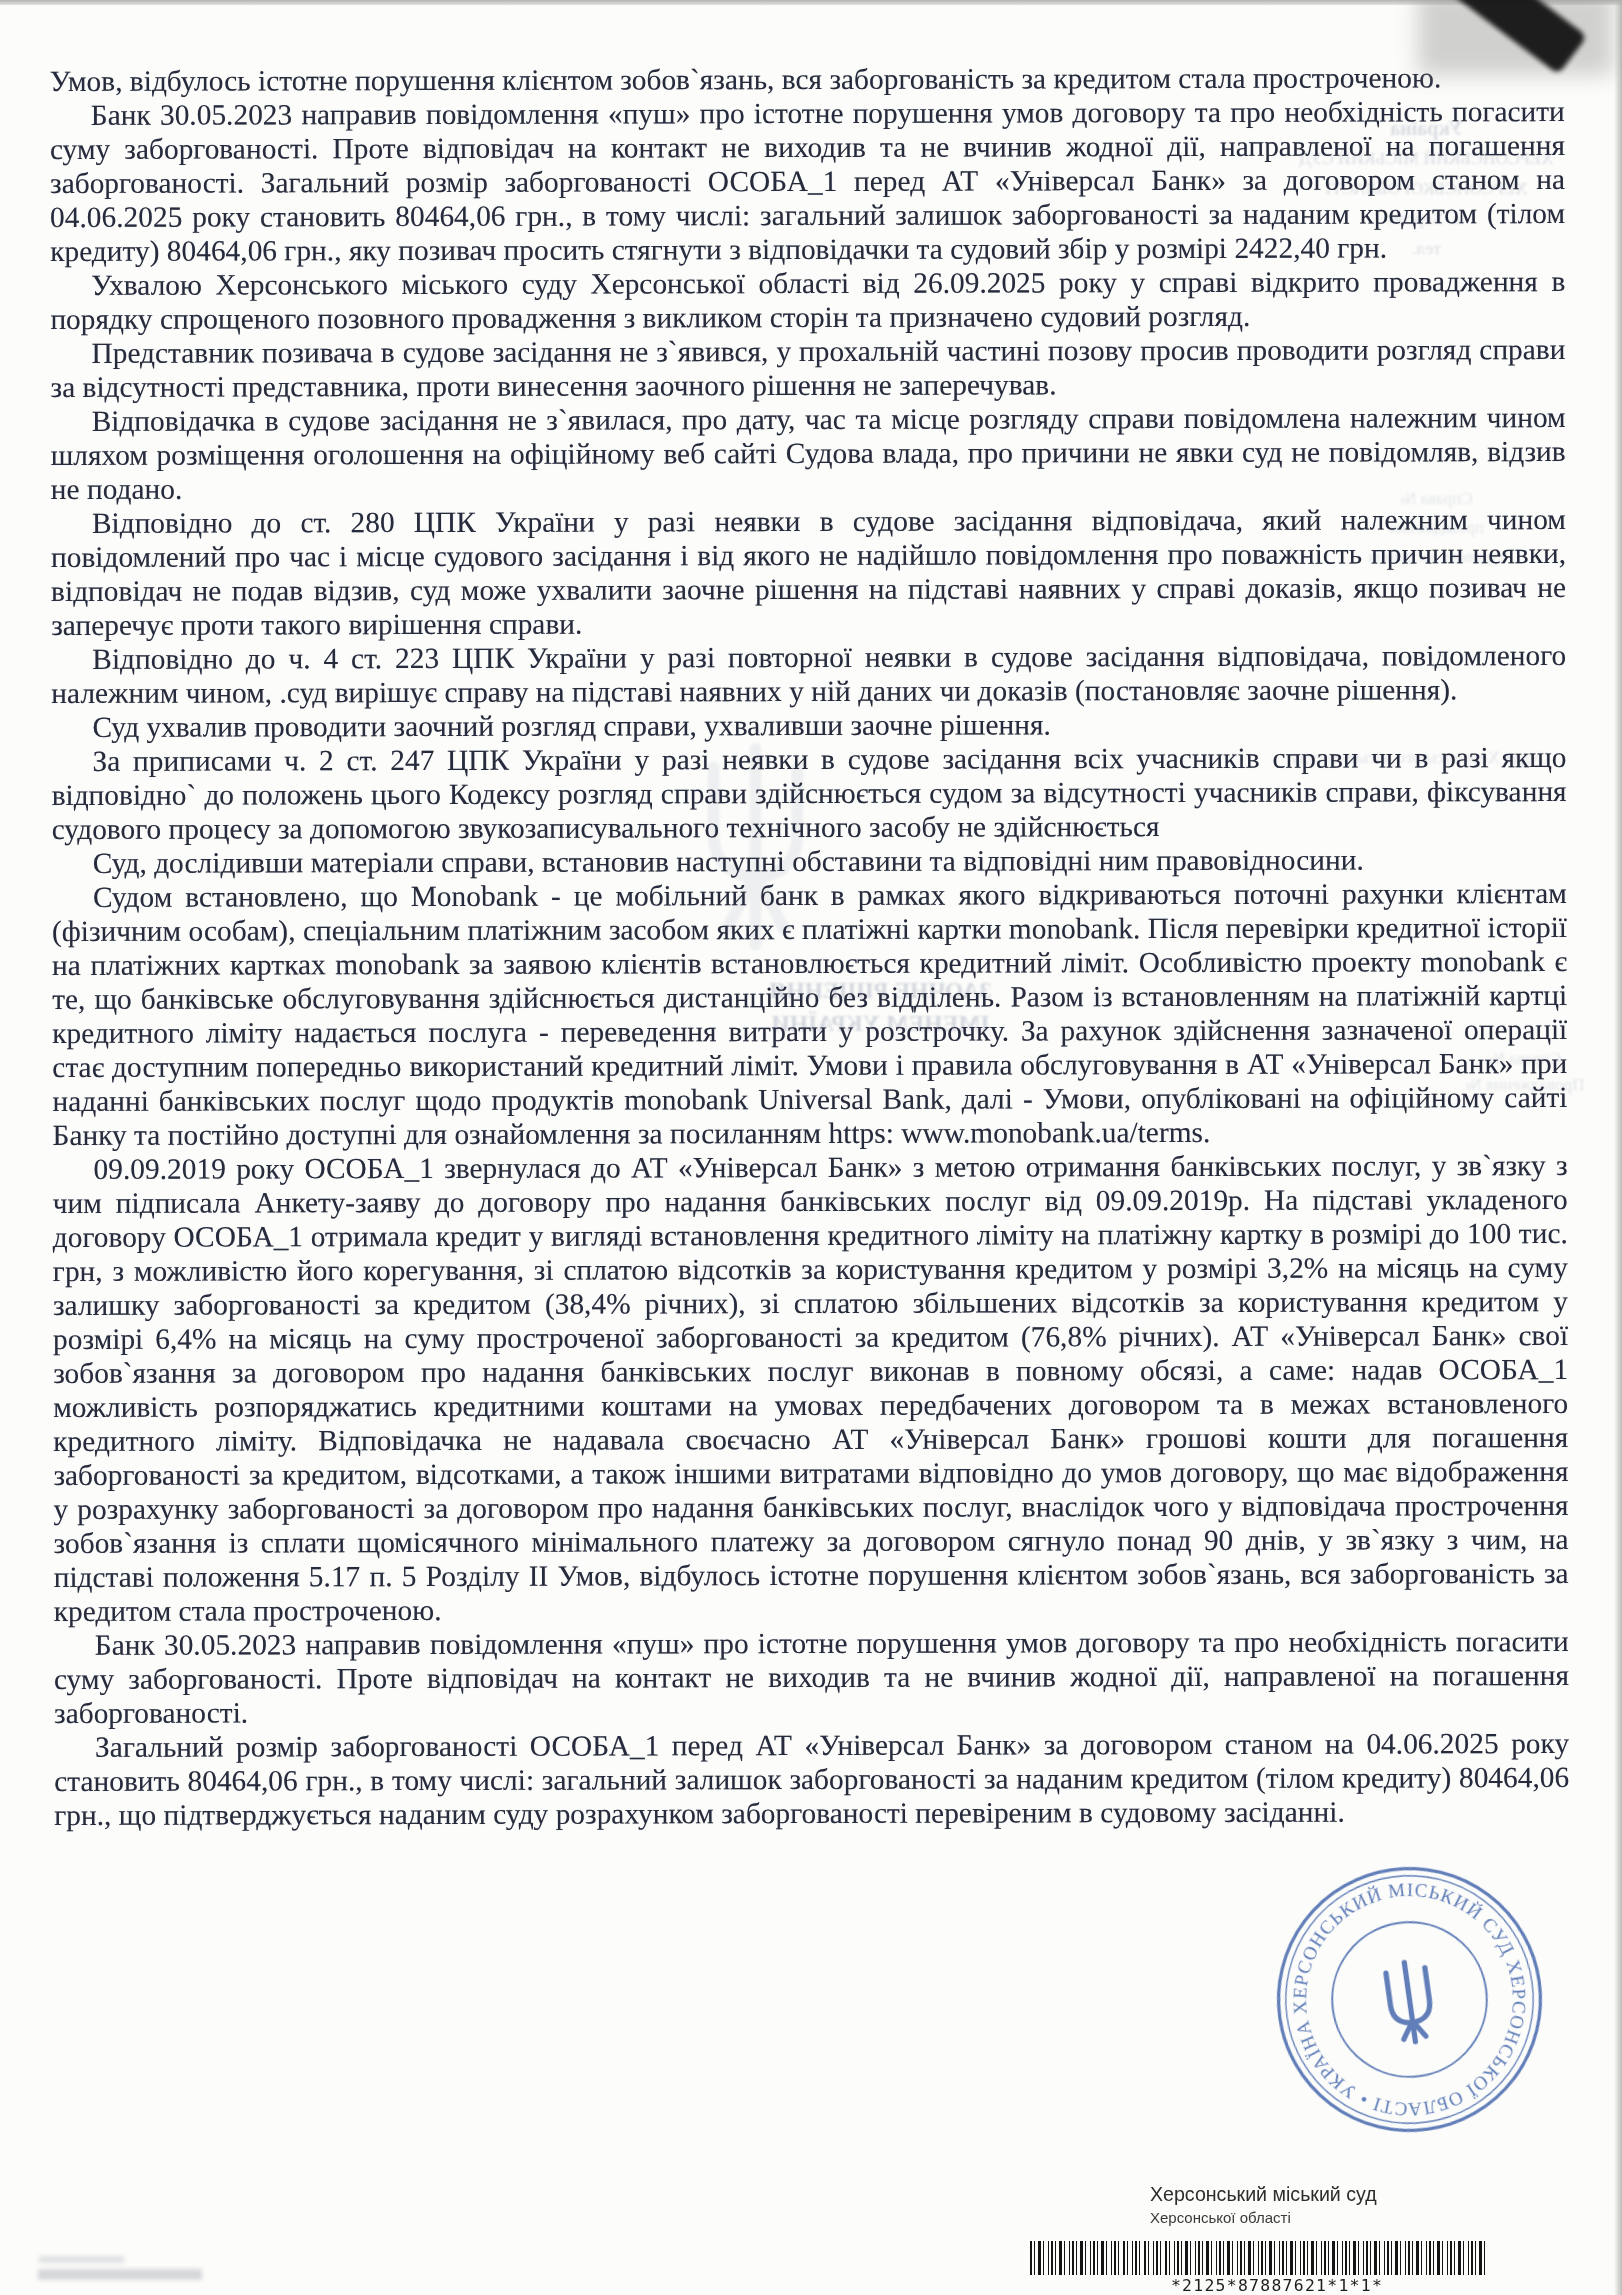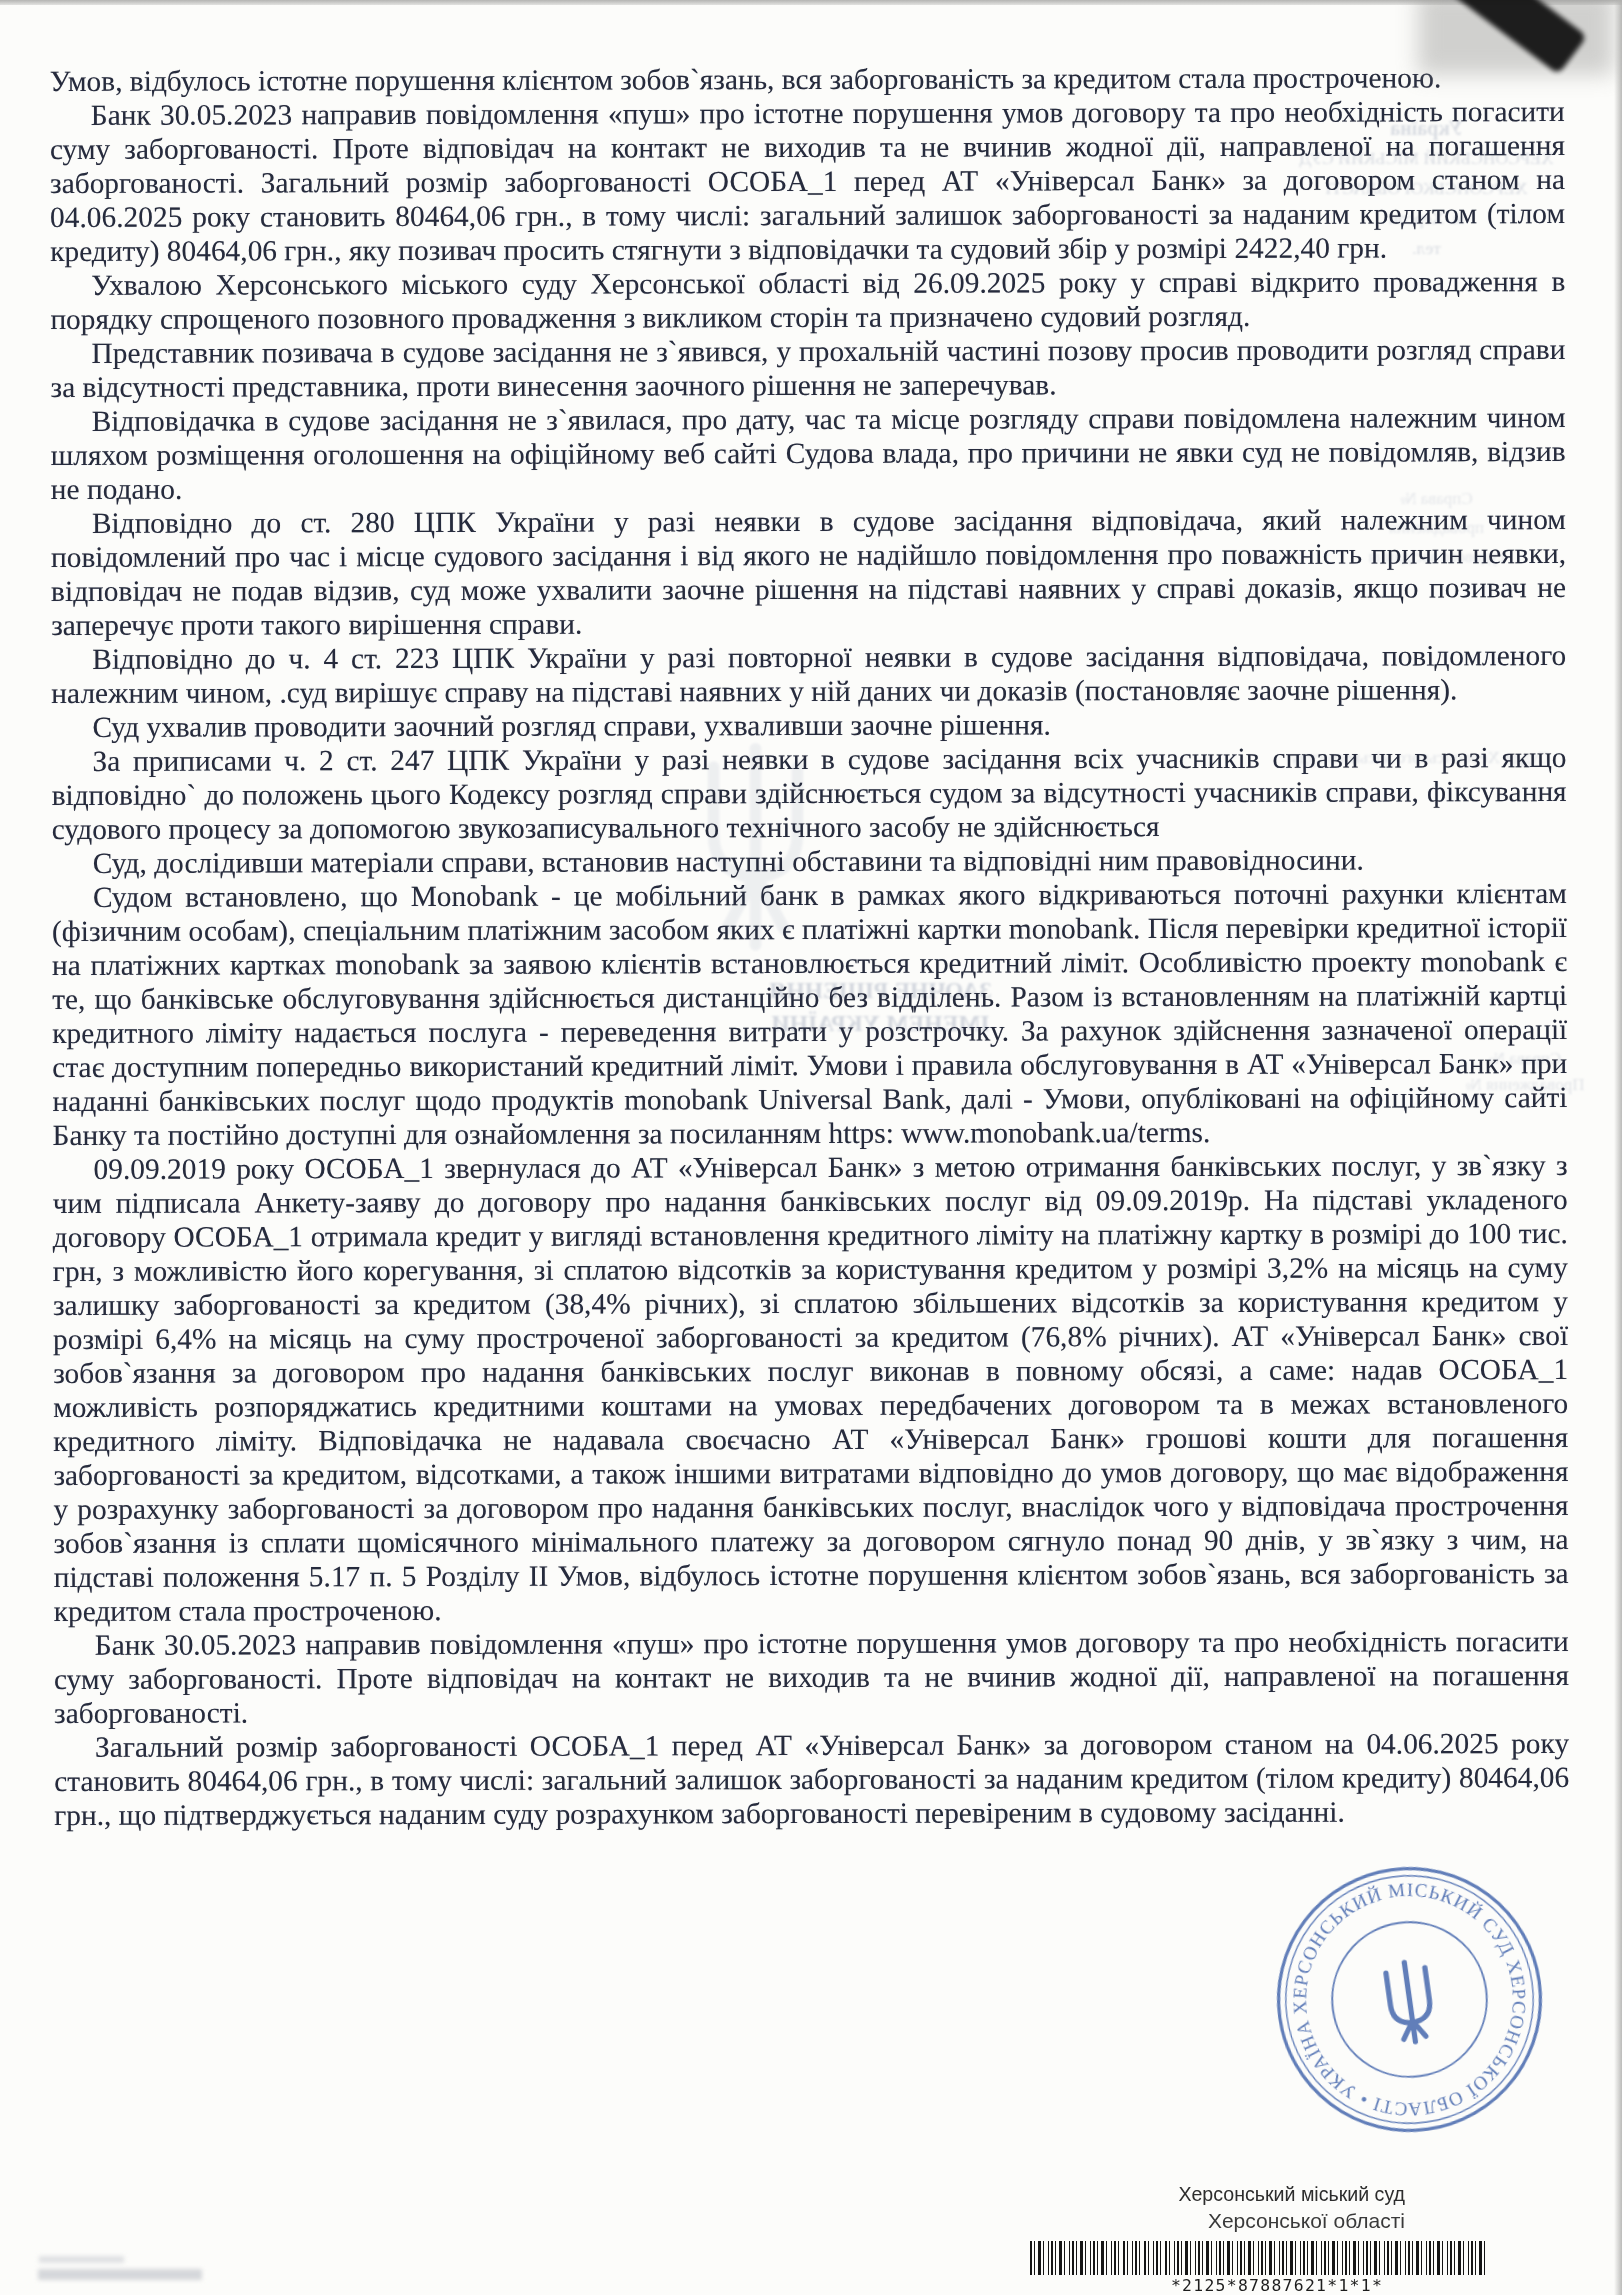--- a/index.html
+++ b/index.html
@@ -70,25 +70,25 @@
 
   
   .seal {
     position:absolute; left:1272px; top:1862px; width:275px; height:275px;
     z-index:4; opacity:.82; mix-blend-mode:multiply; transform:rotate(-8deg);
     filter:blur(0.3px);
   }
 
   
   .footer-court {
-    position:absolute; left:1104px; top:2183px; width:301px; z-index:3;
-    text-align:right; font-family:"Liberation Sans",sans-serif; color:#2d2d2d;
+    position:absolute; left:1150px; top:2183px; width:301px; z-index:3;
+    text-align:left; font-family:"Liberation Sans",sans-serif; color:#2d2d2d;
   }
   .footer-court .l1 { font-size:19.6px; }
-  .footer-court .l2 { font-size:21px; margin-top:2.6px; color:#3a3a3a; }
+  .footer-court .l2 { font-size:15px; margin-top:2.6px; color:#3a3a3a; }
   .barcode {
     position:absolute; left:1030px; top:2241px; width:458px; height:34px; z-index:3;
     background:repeating-linear-gradient(90deg,
       #141414 0 2px, transparent 2px 3.9px,
       #141414 3.9px 5.2px, transparent 5.2px 8.5px,
       #141414 8.5px 11px, transparent 11px 13px,
       #141414 13px 14.4px, transparent 14.4px 17.7px,
       #141414 17.7px 19px, transparent 19px 21px);
   }
   .barcode-text {

